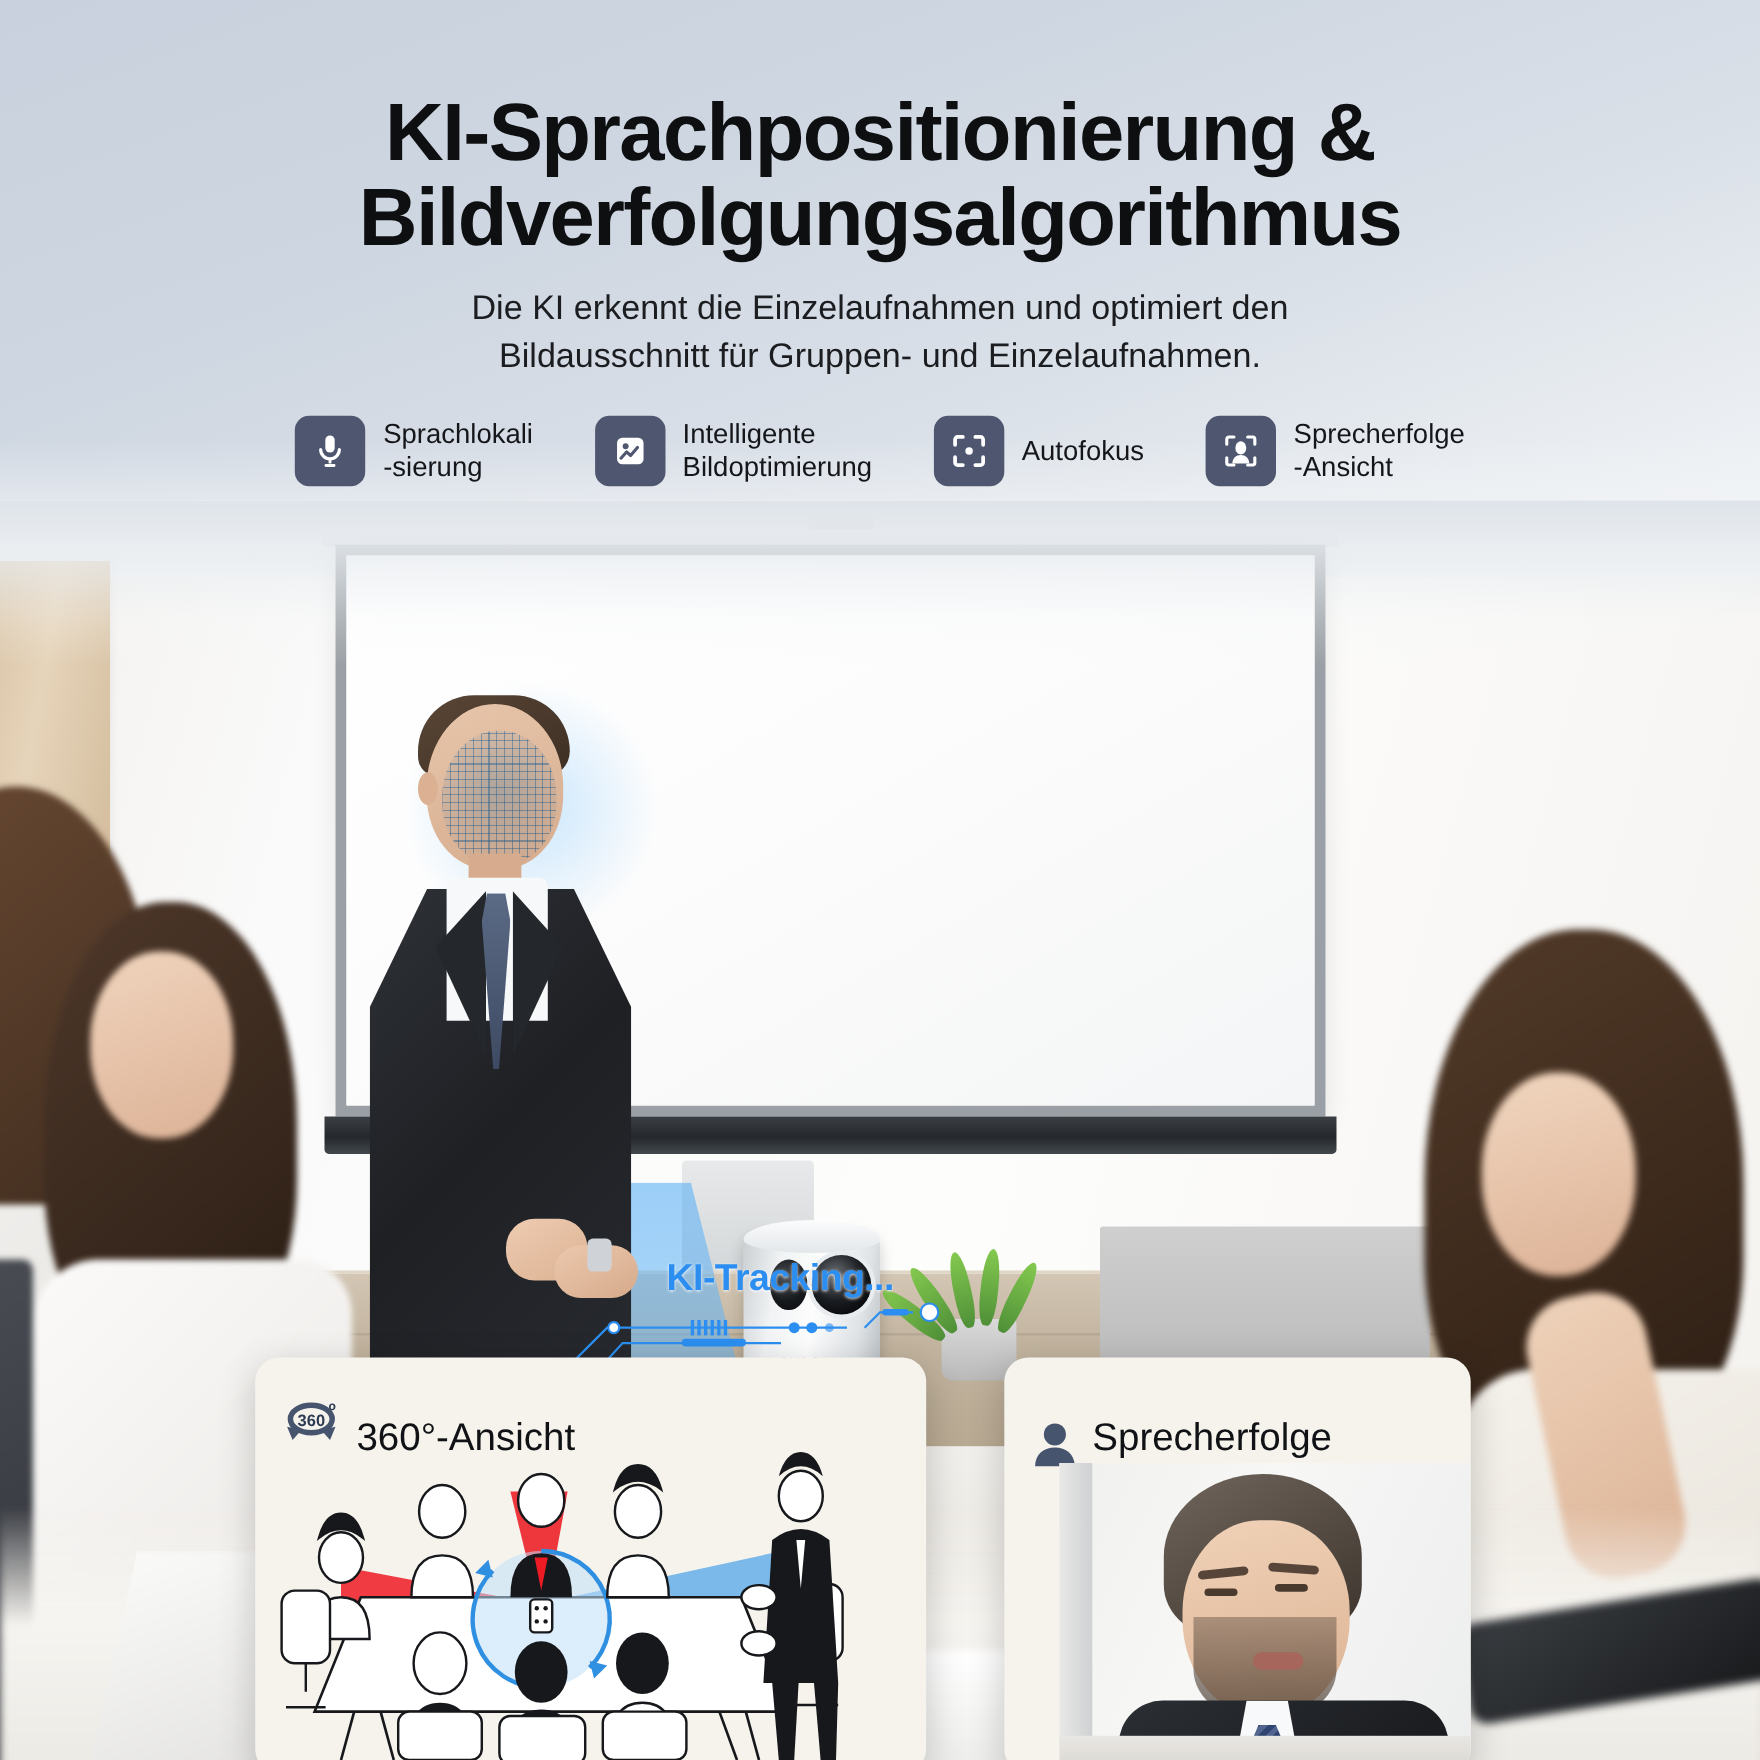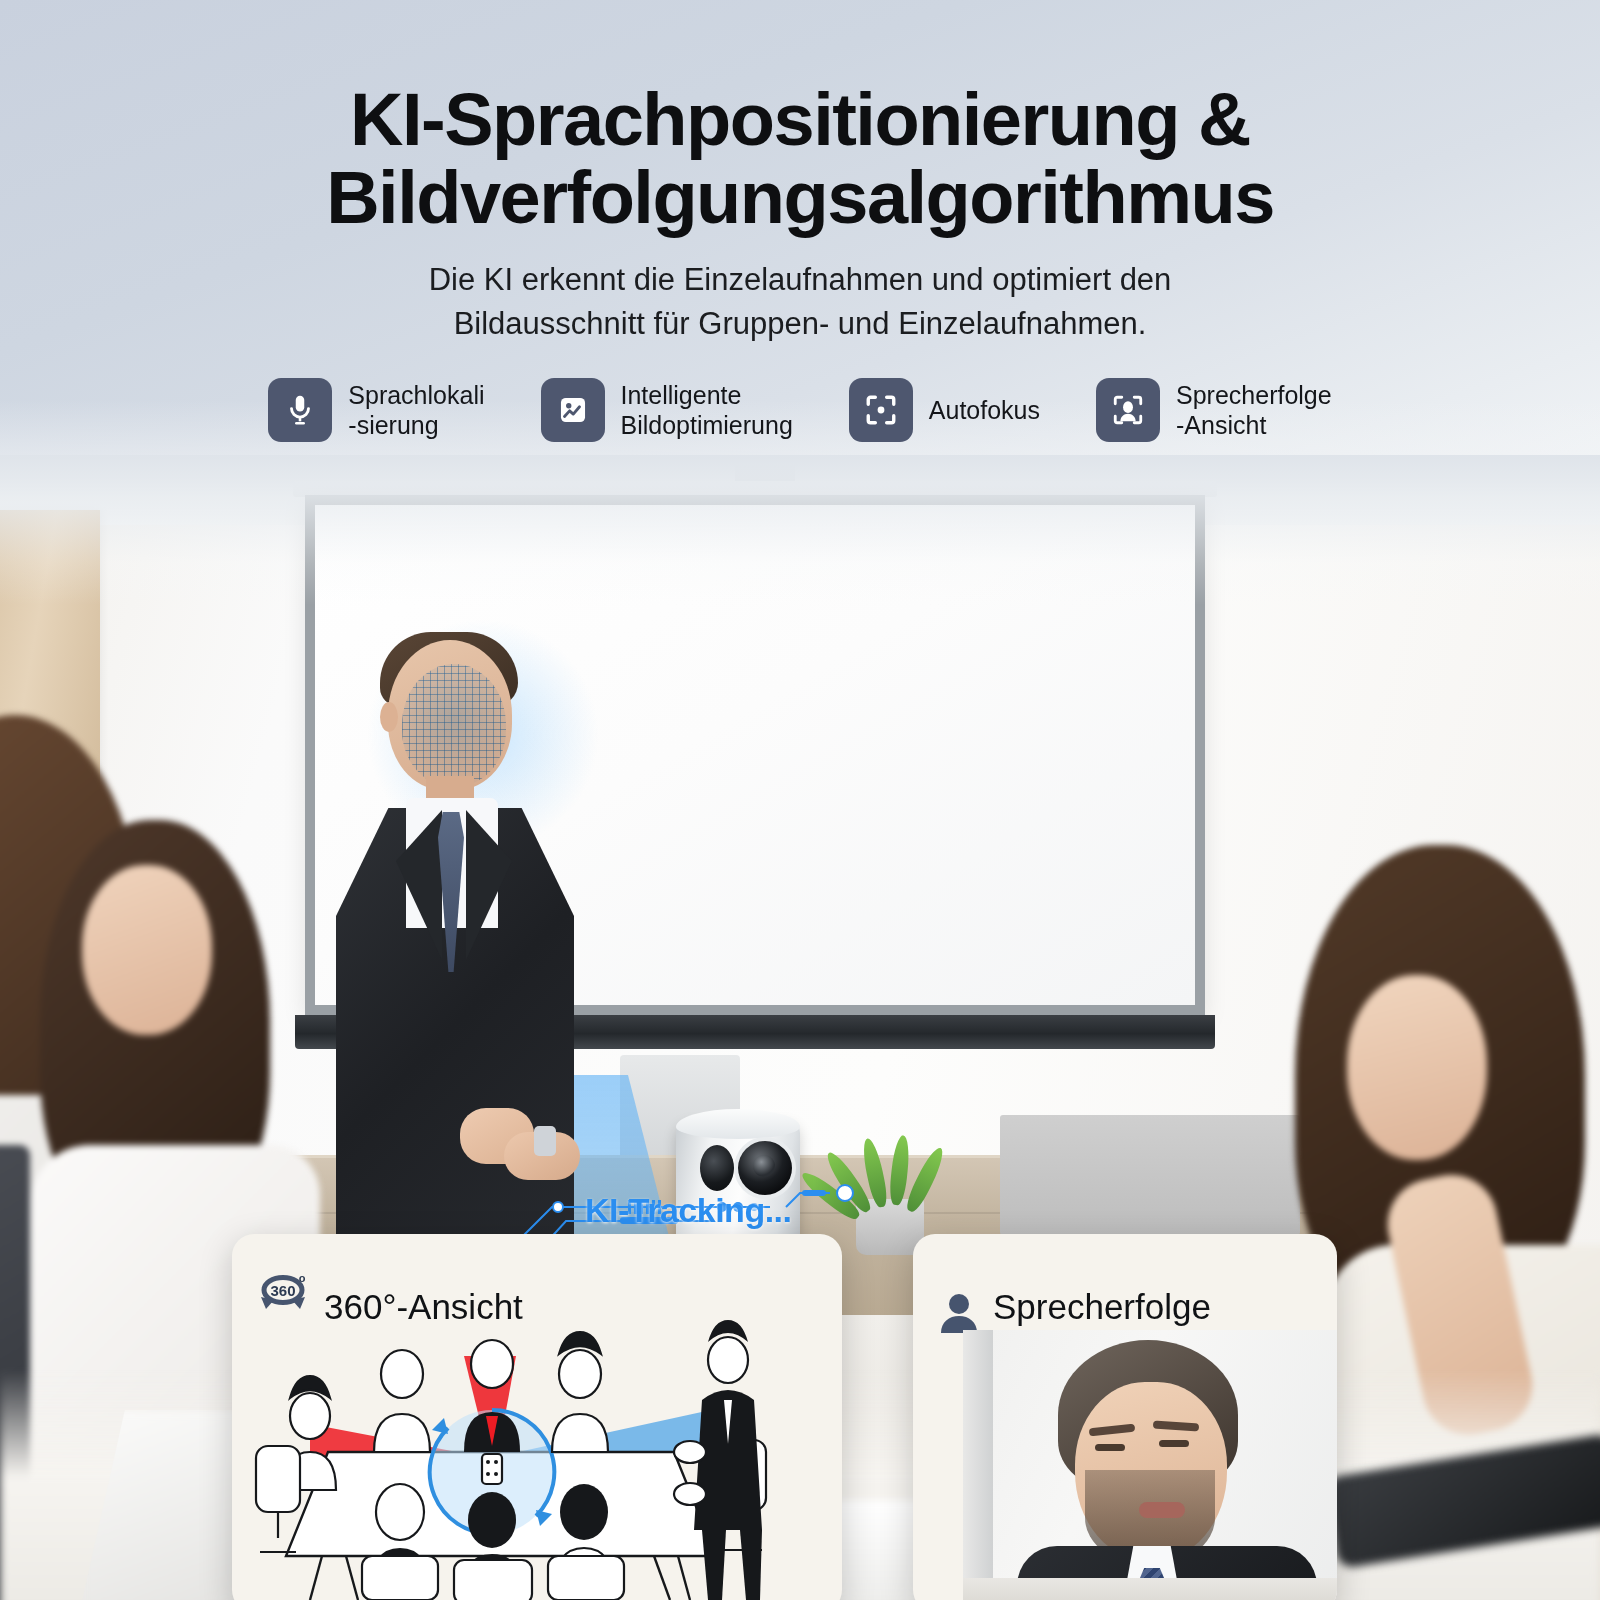--- a/index.html
+++ b/index.html
@@ -53,24 +53,23 @@
     border:10px solid #9aa0a5; background:#fdfdfd;
     box-shadow:0 6px 22px rgba(0,0,0,.10); }
   .screen-face{ position:absolute; inset:0;
     background:linear-gradient(150deg,#ffffff 0%,#fcfcfc 45%,#f4f5f6 100%); }
   .screen-bottombar{ position:absolute; left:-10px; bottom:-34px; width:920px; height:34px;
     background:linear-gradient(to bottom,#3b3f44,#24282c 55%,#43484d);
     border-radius:0 0 4px 4px; }
 
   
   .ki-label{
-    position:absolute; left:585px; top:688px; z-index:32;
+    position:absolute; left:606px; top:688px; z-index:32;
     font-size:34px; font-weight:bold; color:#2b8ef0; letter-spacing:-.5px;
     text-shadow:0 1px 3px rgba(255,255,255,.9);
-    margin-top:48px;
   }
   .circuit{ position:absolute; left:500px; top:700px; z-index:31; }
 
   
   .presenter{ position:absolute; left:318px; top:185px; width:290px; height:770px; z-index:25; }
   .p-head{ position:absolute; left:70px; top:0; width:124px; height:150px; border-radius:54% 54% 48% 48%;
     background:linear-gradient(160deg,#e7c6ab,#d6ab8d); }
   .p-hair{ position:absolute; left:62px; top:-8px; width:138px; height:74px;
     border-radius:62px 62px 28px 22px;
     background:linear-gradient(150deg,#5a4636,#3d2f24); }

